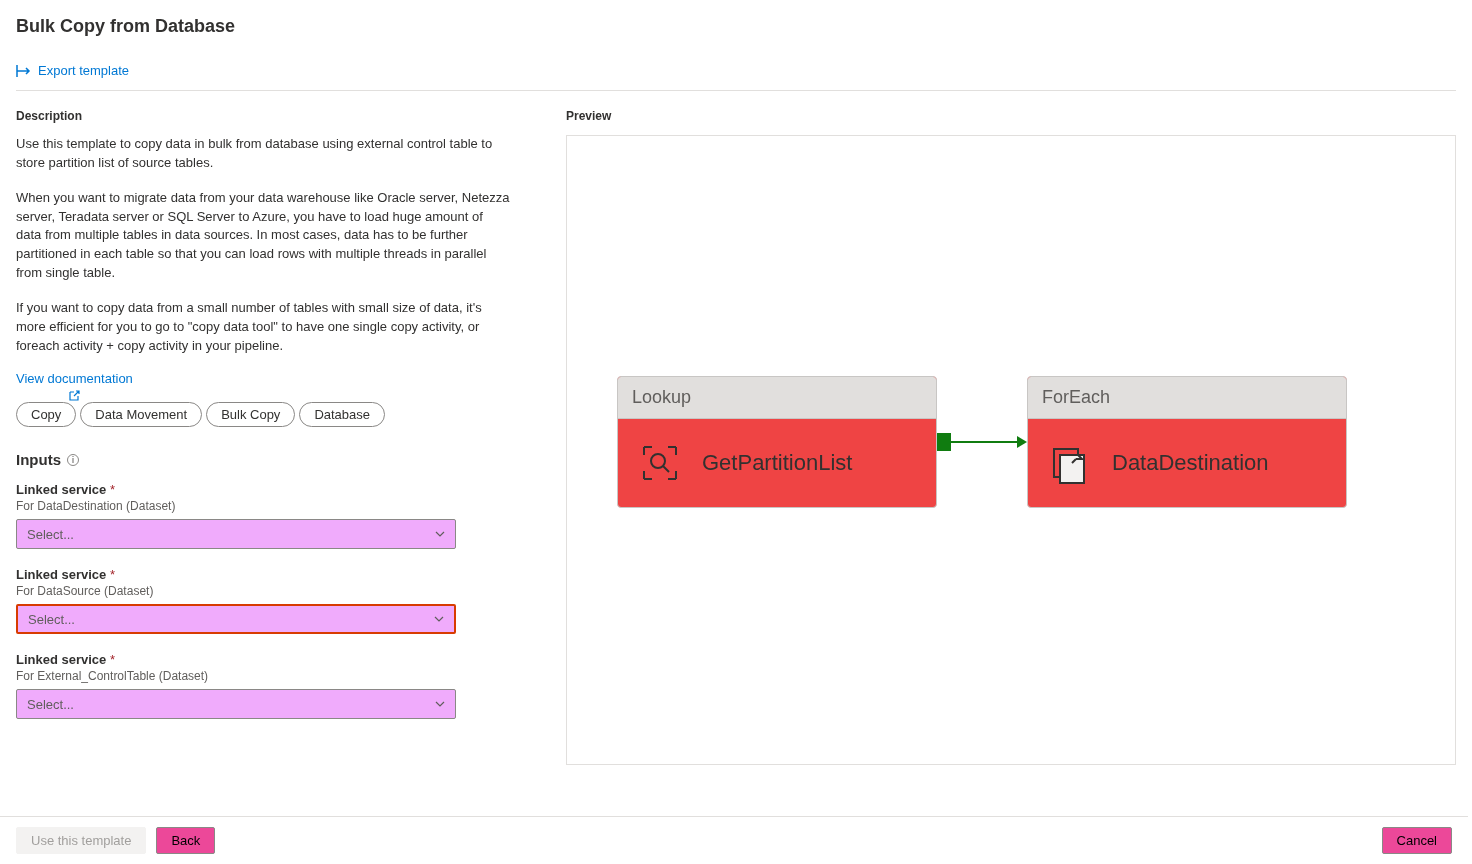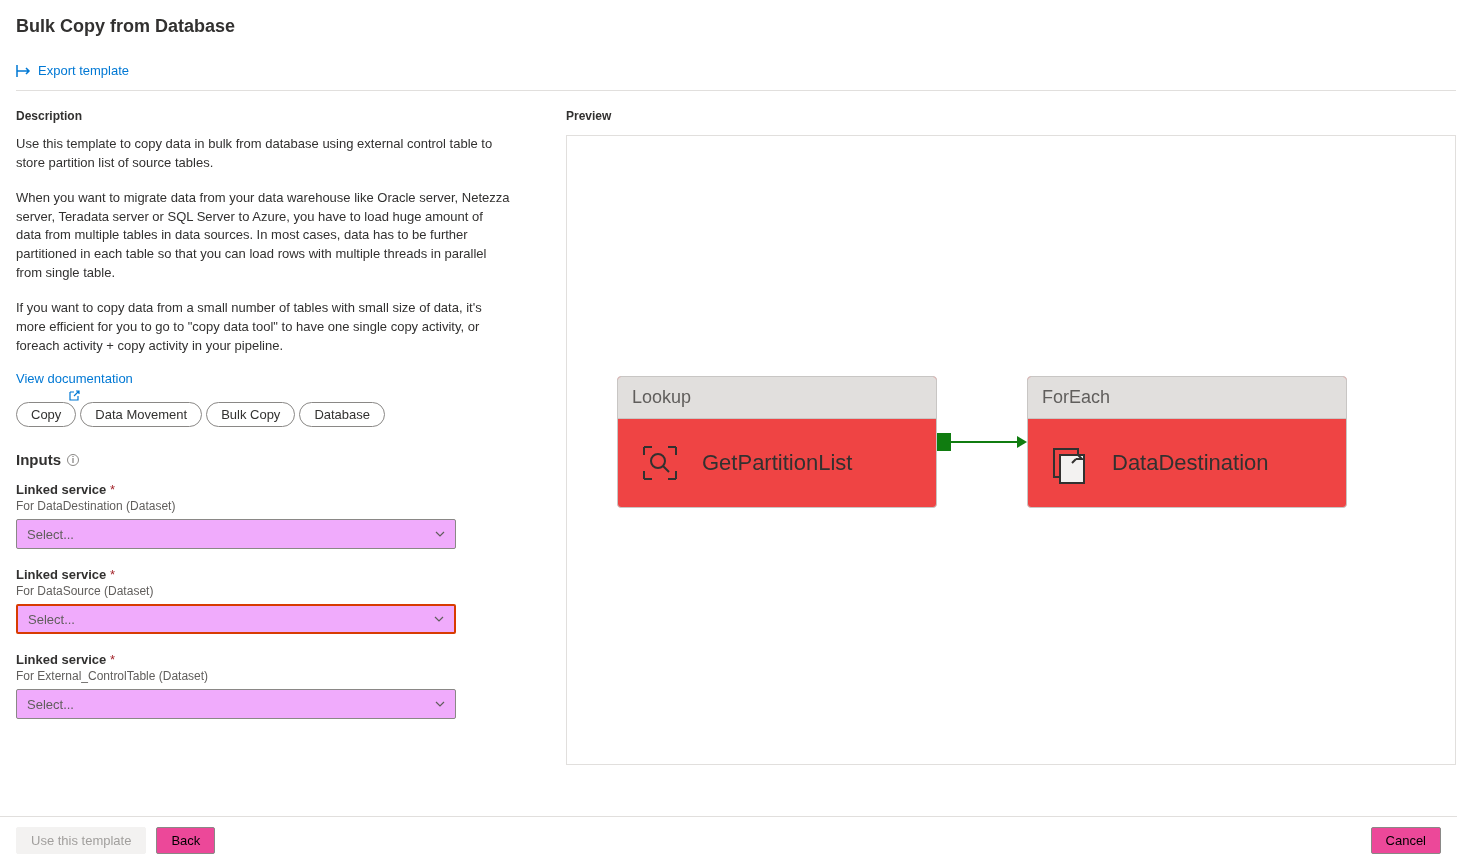--- a/index.html
+++ b/index.html
@@ -202,21 +202,21 @@
     background: #107c10;
     position: absolute;
     right: -14px;
     top: 50%;
     transform: translateY(-50%);
   }
   .footer {
     position: fixed;
     bottom: 0;
     left: 0;
-    right: 15px;
+    right: 4px;
     padding: 10px 16px;
     border-top: 1px solid #e1dfdd;
     background: #fff;
     display: flex;
     align-items: center;
     justify-content: space-between;
   }
   .footer-left {
     display: flex;
     gap: 10px;

